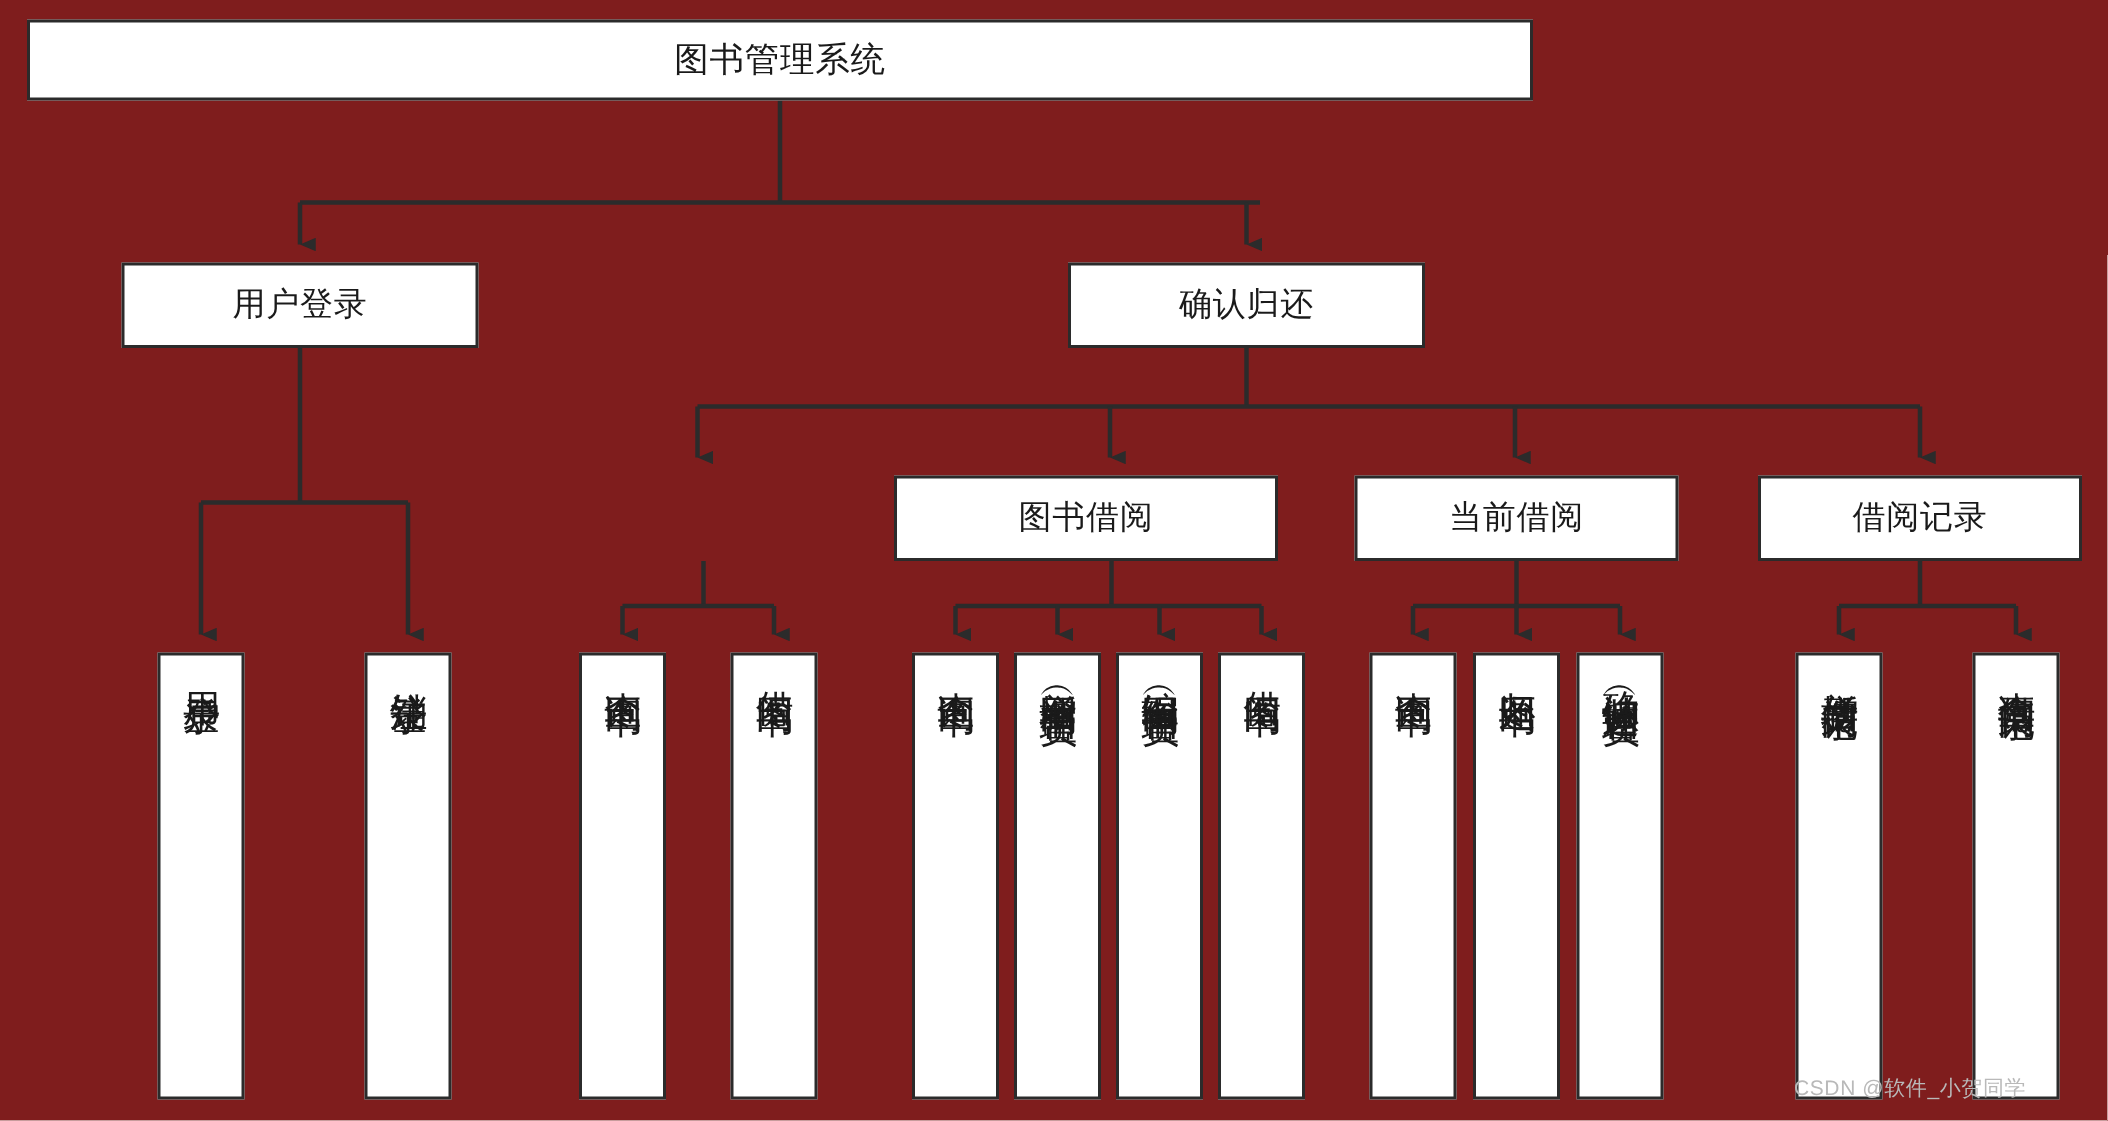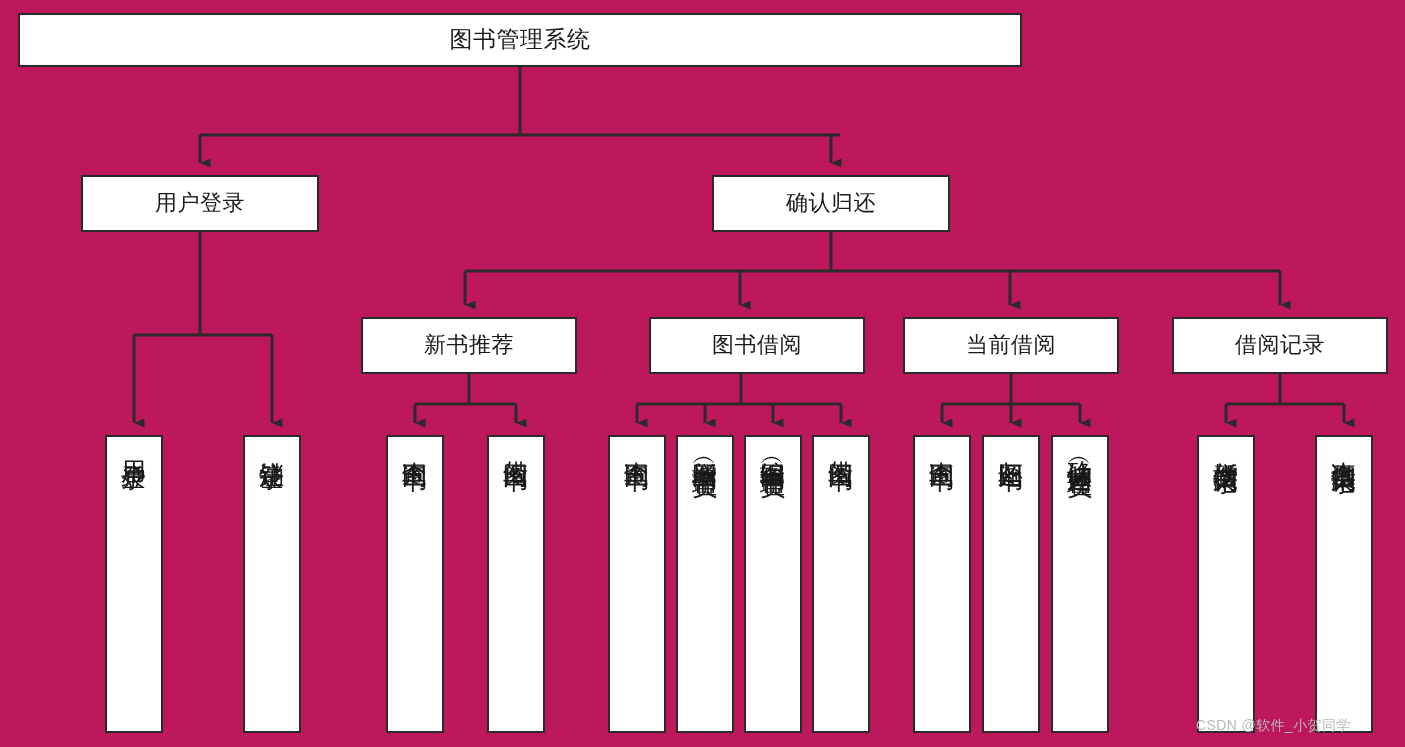--- a/index.html
+++ b/index.html
@@ -7,21 +7,21 @@
     padding: 0;
     background: #ffffff;
   }
   body {
     font-family: "Liberation Sans", "DejaVu Sans", sans-serif;
   }
   #diagram-root {
     position: relative;
     width: 1405px;
     height: 747px;
-    background: #be185d;
+    background: #7f1d1d;
     overflow: hidden;
   }
   #diagram-svg {
     position: absolute;
     left: 0;
     top: 0;
     width: 1405px;
     height: 747px;
   }
   .node-box {
@@ -145,25 +145,22 @@
   </div>
 
   <div class="node-box horizontal" style="left:81px; top:175px; width:238px; height:57px;">
     <span class="node-label-h">用户登录</span>
   </div>
 
   <div class="node-box horizontal" style="left:712px; top:175px; width:238px; height:57px;">
     <span class="node-label-h">确认归还</span>
   </div>
 
-  <div class="node-box horizontal" style="left:361px; top:317px; width:216px; height:57px;">
-    <span class="node-label-h">新书推荐</span>
-  </div>
-
-  <div class="node-box horizontal" style="left:649px; top:317px; width:216px; height:57px;">
+
+  <div class="node-box horizontal" style="left:596px; top:317px; width:256px; height:57px;">
     <span class="node-label-h">图书借阅</span>
   </div>
 
   <div class="node-box horizontal" style="left:1172px; top:317px; width:216px; height:57px;">
     <span class="node-label-h">借阅记录</span>
   </div>
 
   <div class="node-box horizontal" style="left:903px; top:317px; width:216px; height:57px;">
     <span class="node-label-h">当前借阅</span>
   </div>

